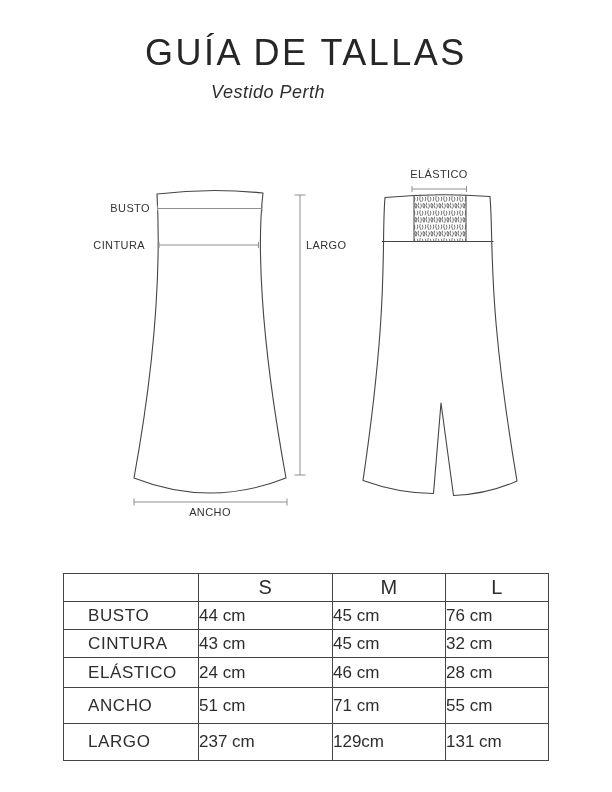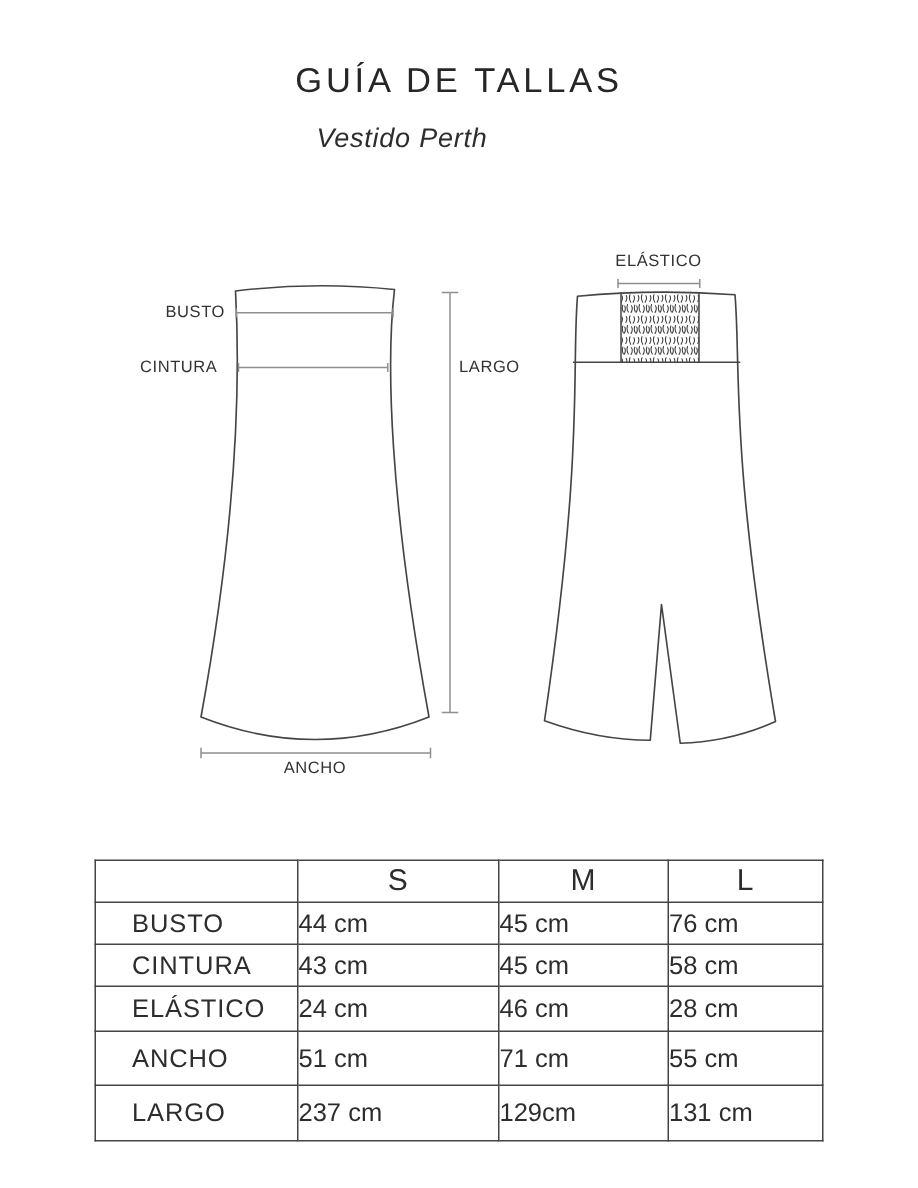--- a/index.html
+++ b/index.html
@@ -15,21 +15,21 @@
     font-family: "Liberation Sans", sans-serif;
     color: #2d2d2d;
     -webkit-font-smoothing: antialiased;
   }
   .page-title {
     position: absolute;
     top: 38px;
     left: 0;
     width: 612px;
     text-align: center;
-    font-size: 23px;
+    font-size: 36px;
     line-height: 30px;
     letter-spacing: 2.5px;
     font-weight: 400;
     color: #262626;
   }
   .page-subtitle {
     position: absolute;
     top: 81px;
     left: 0;
     width: 536px;
@@ -175,21 +175,21 @@
   <tr class="r-busto">
     <td class="row-label">BUSTO</td>
     <td class="cell-value">44 cm</td>
     <td class="cell-value">45 cm</td>
     <td class="cell-value">76 cm</td>
   </tr>
   <tr class="r-cintura">
     <td class="row-label">CINTURA</td>
     <td class="cell-value">43 cm</td>
     <td class="cell-value">45 cm</td>
-    <td class="cell-value">58 cm</td>
+    <td class="cell-value">32 cm</td>
   </tr>
   <tr class="r-elastico">
     <td class="row-label">ELÁSTICO</td>
     <td class="cell-value">24 cm</td>
     <td class="cell-value">46 cm</td>
     <td class="cell-value">28 cm</td>
   </tr>
   <tr class="r-ancho">
     <td class="row-label">ANCHO</td>
     <td class="cell-value">51 cm</td>

